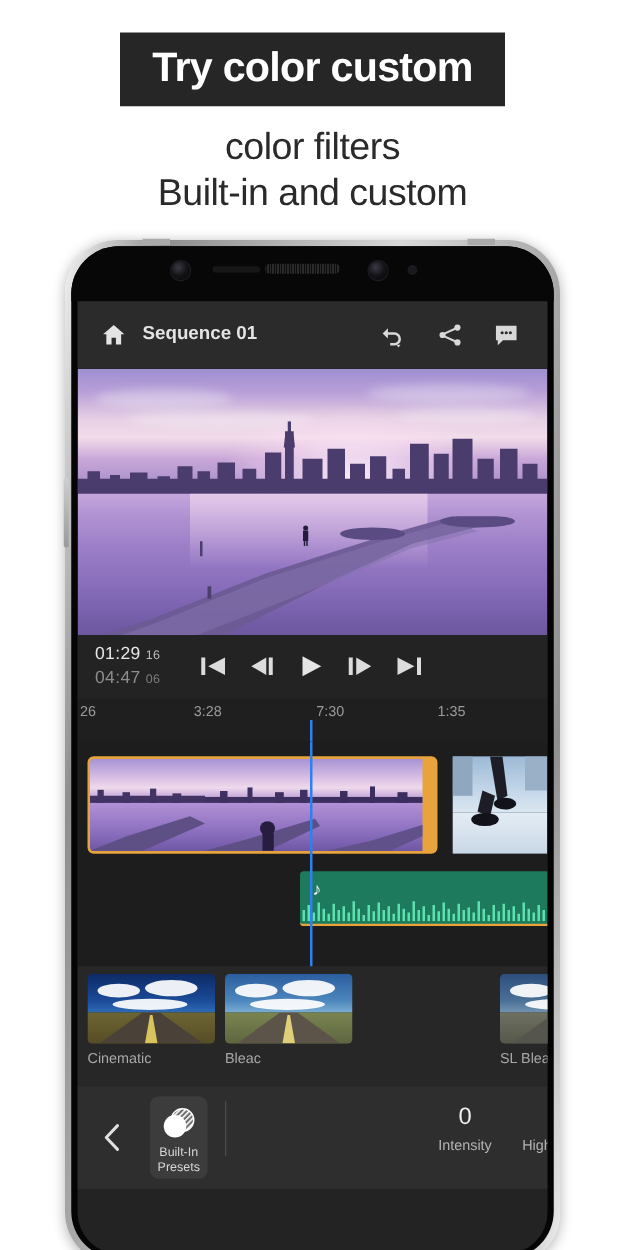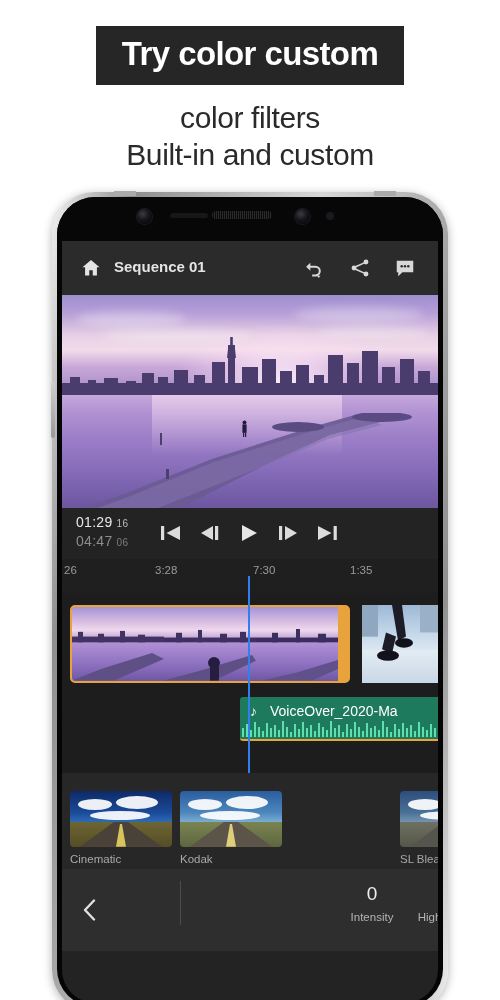--- a/index.html
+++ b/index.html
@@ -133,21 +133,21 @@
             border-bottom:2px solid #e8a33d; }
   #atrack-label { position:absolute; left:30px; top:6px; color:#ffffff; font-size:14px; white-space:nowrap; }
   #atrack-note { position:absolute; left:10px; top:6px; color:#ffffff; font-size:14px; }
   #atrack-wave { position:absolute; left:0; bottom:2px; width:260px; height:18px; }
 
   #playhead { position:absolute; left:186px; top:0; width:2px; height:265px; background:#2f80ed; z-index:40; }
   #playhead-ruler { position:absolute; left:186px; top:17px; width:2px; height:17px; background:#2f80ed; z-index:40; }
 
   
   #presets { position:relative; height:96px; background:#272727; }
-  .preset { position:absolute; top:18px; width:83px; cursor:pointer; }
+  .preset { position:absolute; top:6px; width:83px; cursor:pointer; }
   .preset-thumb { width:102px; height:56px; border-radius:4px; overflow:hidden; position:relative; }
   .preset-label { margin-top:6px; color:#a8a8a8; font-size:11.5px; white-space:nowrap; }
   .pt-sky   { position:absolute; left:0; top:0; width:100%; height:56%; }
   .pt-ground{ position:absolute; left:0; top:56%; width:100%; height:44%; }
   .pt-road  { position:absolute; left:0; bottom:0; width:100%; height:44%; }
   .pcloud { position:absolute; border-radius:50%; background:rgba(255,255,255,.92); }
   .preset-sel-ring { position:absolute; left:-3px; top:-3px; width:108px; height:62px;
       border:2.5px solid #2f80ed; border-radius:6px; }
 
   
@@ -370,21 +370,20 @@
             <path d="M30 0 L40 0 L44 30 L36 34 Z" fill="#1d1d28"></path>
             <path d="M24 26 L34 30 L30 46 L20 42 Z" fill="#1d1d28"></path>
             <ellipse cx="26" cy="48" rx="11" ry="5" fill="#12121a"></ellipse>
             <ellipse cx="42" cy="36" rx="9" ry="4.5" fill="#12121a"></ellipse>
           </svg>
         </div>
       </div>
 
       <div id="atrack">
         <div id="atrack-note">♪</div>
-        <div id="atrack-label">VoiceOver_2020-Ma</div>
         <svg id="atrack-wave" viewBox="0 0 260 18" preserveAspectRatio="none">
           <g fill="#5de0ad">
             <rect x="2" y="9" width="2" height="9"></rect>
               <rect x="6" y="5" width="2" height="13"></rect>
             <rect x="10" y="11" width="2" height="7"></rect>
               <rect x="14" y="3" width="2" height="15"></rect>
             <rect x="18" y="8" width="2" height="10"></rect>
               <rect x="22" y="12" width="2" height="6"></rect>
             <rect x="26" y="4" width="2" height="14"></rect>
               <rect x="30" y="9" width="2" height="9"></rect>
@@ -472,21 +471,21 @@
           <div class="pt-sky" style="background:linear-gradient(180deg,#2a5d9e 0%,#4d87bd 70%,#7aadd2 100%);"></div>
           <div class="pcloud" style="left:8px;top:8px;width:34px;height:11px;"></div>
           <div class="pcloud" style="left:46px;top:5px;width:42px;height:13px;"></div>
           <div class="pcloud" style="left:20px;top:20px;width:60px;height:9px;"></div>
           <div class="pt-ground" style="background:linear-gradient(180deg,#7a8450 0%,#5e6640 100%);"></div>
           <svg class="pt-road" viewBox="0 0 102 25" preserveAspectRatio="none">
               <path d="M44 0 L58 0 L92 25 L10 25 Z" fill="#5c5448"></path>
               <path d="M50 2 L52 2 L56 25 L46 25 Z" fill="#e0cf7a"></path>
             </svg>
         </div>
-        <div class="preset-label">Kodak</div>
+        <div class="preset-label">Bleac</div>
       </div>
 
 
       <div class="preset" style="left:338px;">
         <div class="preset-thumb">
           <div class="pt-sky" style="background:linear-gradient(180deg,#2c4e7d 0%,#4b7198 70%,#7394b0 100%);"></div>
           <div class="pcloud" style="left:8px;top:8px;width:34px;height:11px;"></div>
 
           <div class="pcloud" style="left:20px;top:20px;width:60px;height:9px;"></div>
           <div class="pt-ground" style="background:linear-gradient(180deg,#6e7060 0%,#55574a 100%);"></div>
@@ -497,20 +496,34 @@
         </div>
         <div class="preset-label">SL Bleac</div>
       </div>
     </div>
 
     <div id="bottombar">
       <svg id="back-chevron" viewBox="0 0 16 22">
         <path d="M12 1.5 3 11l9 9.5" stroke="#e0e0e0" stroke-width="2.4" fill="none" stroke-linecap="round" stroke-linejoin="round"></path>
       </svg>
 
+      <div id="preset-tool">
+        <svg id="preset-tool-icon" viewBox="0 0 28 28">
+          <defs>
+            <pattern id="hatch" width="3" height="3" patternUnits="userSpaceOnUse" patternTransform="rotate(45)">
+              <rect width="1.4" height="3" fill="#ffffff"></rect>
+              <rect x="1.4" width="1.6" height="3" fill="#6d6d6d"></rect>
+            </pattern>
+          </defs>
+          <circle cx="17" cy="11" r="9" fill="url(#hatch)" stroke="#ffffff" stroke-width="1.1"></circle>
+          <circle cx="11" cy="16" r="9" fill="#ffffff"></circle>
+        </svg>
+        <div id="preset-tool-l1">Built-In</div>
+        <div id="preset-tool-l2">Presets</div>
+      </div>
 
       <div id="divider"></div>
 
       <div class="param" style="left:276px;width:68px;">
         <div class="param-val">0</div>
         <div class="param-name">Intensity</div>
       </div>
       <div class="param" style="left:344px;width:74px;">
         <div class="param-val">0</div>
         <div class="param-name">Highlights</div>

